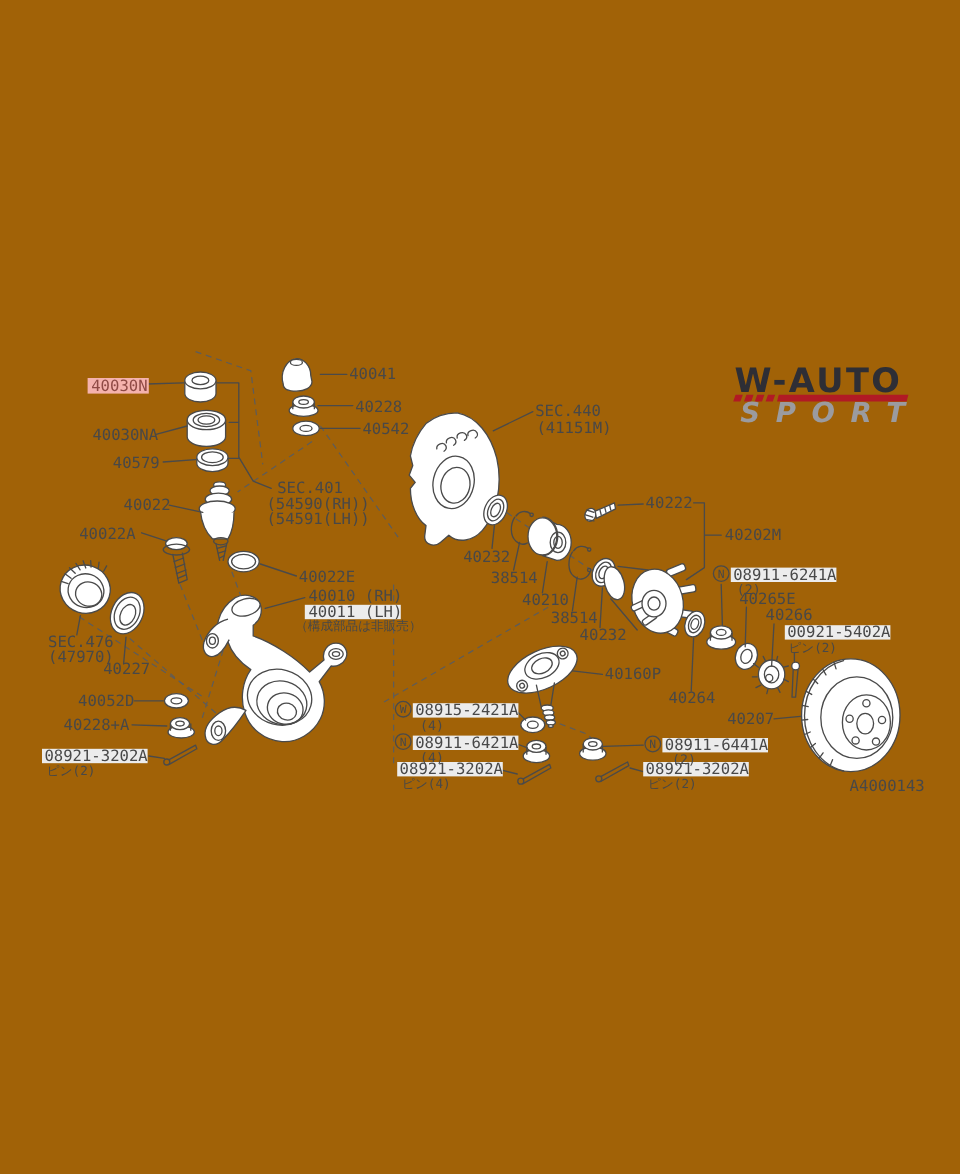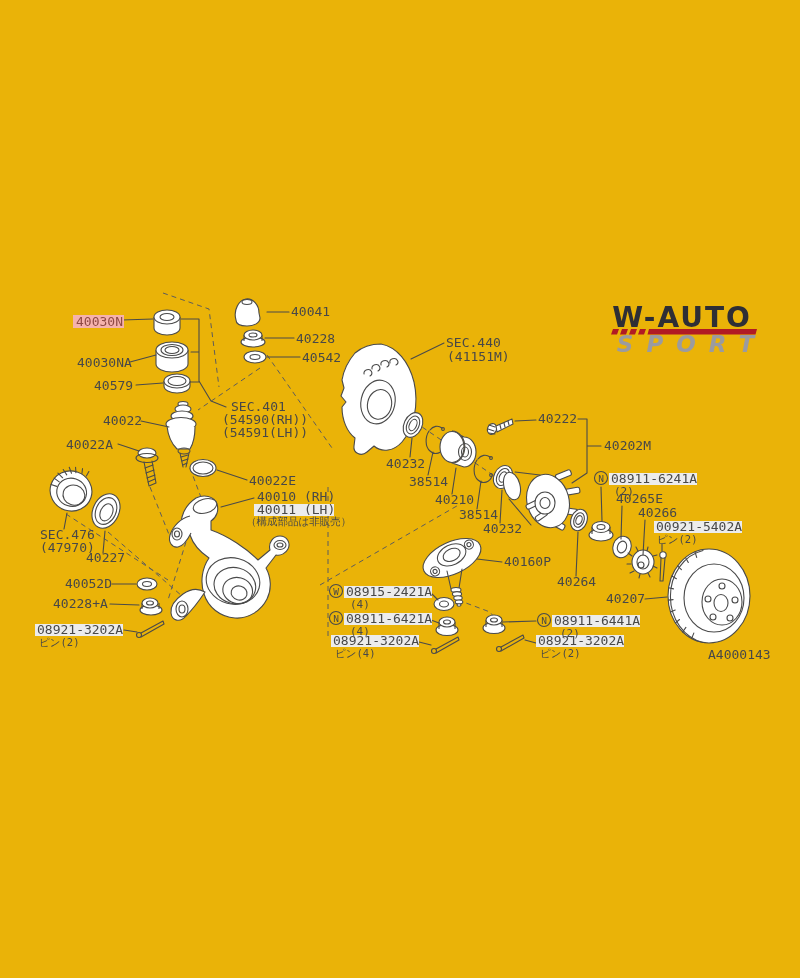--- a/index.html
+++ b/index.html
@@ -1,16 +1,16 @@
 <!DOCTYPE html>
 <html><head>
 <meta charset="utf-8">
 <style>
   html,body{margin:0;padding:0;background:#fff;}
-  #stage{position:relative;width:800px;height:978px;background:#eab308;overflow:hidden;
+  #stage{position:relative;width:800px;height:978px;background:#a16207;overflow:hidden;
          font-family:"DejaVu Sans Mono", monospace;}
   svg{position:absolute;left:0;top:0;}
   .ln{fill:none;stroke:#4a4a4a;stroke-width:1.1;stroke-linecap:round;stroke-linejoin:round;}
   .lf{fill:#ffffff;stroke:#4a4a4a;stroke-width:1.1;stroke-linejoin:round;}
   .dsh{fill:none;stroke:#5c5c5c;stroke-width:1;stroke-dasharray:5 4;}
   text{font-family:"DejaVu Sans Mono", monospace;fill:#484848;}
   .pt{font-size:13px;}
   .sm{font-size:11px;}
   .jp{font-size:10.5px;}
   .cl{font-size:9.5px;}

